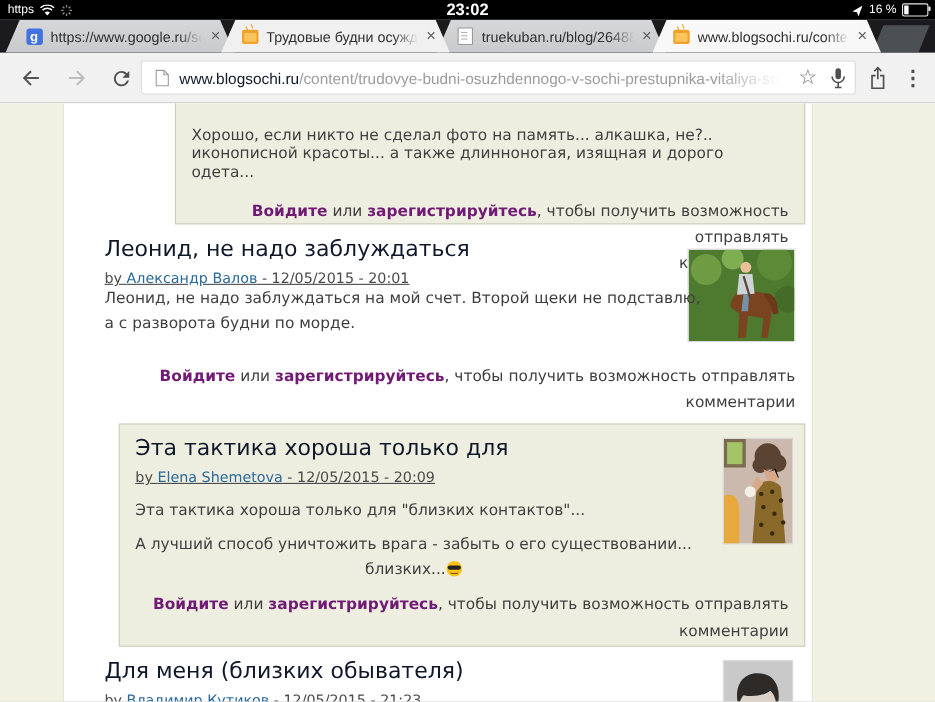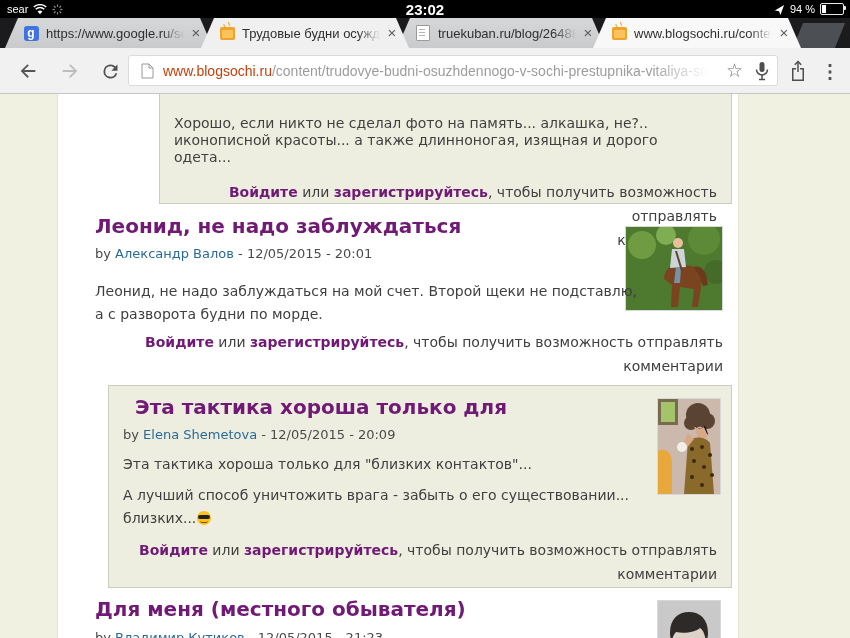--- a/index.html
+++ b/index.html
@@ -37,21 +37,21 @@
   .fav-site::before{content:"";position:absolute;left:2px;top:3px;right:2px;bottom:2px;background:#fbc35c;border-radius:1px;}
   .fav-site::after{content:"";position:absolute;left:4px;top:-3px;width:1px;height:4px;background:#f0a32a;transform:rotate(-25deg);box-shadow:5px 0 0 #f0a32a;}
   .newtab-btn{position:absolute;right:10px;top:5px;width:42px;height:25px;background:#4c4f54;transform:skewX(-22deg);}
 
   
   .toolbar{position:absolute;top:48px;left:0;right:0;height:45px;background:#f1f1f1;border-bottom:1px solid #c6c6c6;}
   .nav-btn{position:absolute;top:9px;width:28px;height:28px;display:flex;align-items:center;justify-content:center;}
   .omnibox{position:absolute;left:128px;top:7px;width:650px;height:31px;background:#fff;border:1px solid #dbdbdb;
        border-radius:3px;box-sizing:border-box;display:flex;align-items:center;padding:0 8px 0 12px;}
   .omni-doc{flex:0 0 auto;margin-right:9px;}
-  .omni-domain{font-size:14px;color:#c2410c;white-space:nowrap;}
+  .omni-domain{font-size:14px;color:#0f172a;white-space:nowrap;}
   .omni-path{font-size:14px;color:#9c9c9c;white-space:nowrap;overflow:hidden;flex:1;
        -webkit-mask-image:linear-gradient(90deg,#000 85%,transparent 98%);
        mask-image:linear-gradient(90deg,#000 85%,transparent 98%);}
   .omni-star{font-size:19px;color:#6f6f6f;margin:0 12px 0 8px;line-height:1;}
   .toolbar svg{display:block;}
 
   
   .page{position:absolute;top:94px;left:0;right:0;bottom:0;background:#fff;overflow:hidden;
         font-family:"DejaVu Sans",sans-serif;font-size:14px;color:#3f3f3f;}
   .stripe{position:absolute;top:0;bottom:0;background:#f0f1e0;}
@@ -59,37 +59,37 @@
   .stripe.right{left:738px;right:0;border-left:1px solid #e3e4d3;}
 
   .cbox{position:absolute;background:#eeeee0;border:1px solid #cdcdbe;box-sizing:border-box;}
   .box1{left:159px;top:-4px;width:573px;height:114px;padding:10px 14px;}
   .box2{left:108px;top:291px;width:624px;height:203px;}
 
   .cbody{line-height:17px;}
   .p-gap{margin-top:14px;}
   .login-line{text-align:right;line-height:24px;}
   .login-link{color:#701a75;font-weight:bold;cursor:pointer;}
-  .c-title{font-size:20px;font-weight:bold;color:#701a75;line-height:22px;cursor:pointer;}
-  .byline{font-size:13px;color:#4a4a4a;}
+  .c-title{font-size:20px;font-weight:normal;color:#0f172a;line-height:22px;cursor:pointer;}
+  .byline{font-size:13px;color:#4a4a4a;text-decoration:underline;}
   .author-link{color:#2a6a9a;cursor:pointer;}
   .abs{position:absolute;}
   .photo{border:1px solid #d8d8d8;box-sizing:border-box;}
   .emoji-sunglasses{display:inline-block;width:14px;height:14px;border-radius:50%;background:#fcc21b;position:relative;vertical-align:-2px;margin-left:1px;}
   .emoji-sunglasses::before{content:"";position:absolute;left:1px;right:1px;top:4px;height:4px;background:#222;border-radius:2px;}
   .emoji-sunglasses::after{content:"";position:absolute;left:3px;right:3px;bottom:2px;height:3px;border-bottom:1.5px solid #7a4b00;border-radius:50%;}
 </style>
 </head>
 <body>
 
 <div class="screen">
 
   <div class="status-bar">
     <div class="sb-left">
-      <span>sear</span>
+      <span>https</span>
       <svg width="14" height="11" viewBox="0 0 14 11">
         <path d="M7 10.2 L4.6 7.4 A4 4 0 0 1 9.4 7.4 Z" fill="#fff"></path>
         <path d="M2.7 5.2 a6.3 6.3 0 0 1 8.6 0" stroke="#fff" stroke-width="1.4" fill="none"></path>
         <path d="M0.8 3 a9.3 9.3 0 0 1 12.4 0" stroke="#fff" stroke-width="1.4" fill="none"></path>
       </svg>
       <svg width="11" height="11" viewBox="0 0 12 12">
         <g stroke="#8f8f8f" stroke-width="1.3">
           <line x1="6" y1="0.5" x2="6" y2="3"></line>
             <line x1="6" y1="9" x2="6" y2="11.5"></line>
           <line x1="0.5" y1="6" x2="3" y2="6"></line>
@@ -99,21 +99,21 @@
           <line x1="9.8" y1="2.2" x2="8.1" y2="3.9"></line>
             <line x1="3.9" y1="8.1" x2="2.2" y2="9.8"></line>
         </g>
       </svg>
     </div>
     <div class="sb-time">23:02</div>
     <div class="sb-right">
       <svg width="11" height="11" viewBox="0 0 12 12">
         <polygon points="11,1 1,7 5.5,7.8 7,12" fill="#fff"></polygon>
       </svg>
-      <span>94 %</span>
+      <span>16 %</span>
       <span class="battery">
           <span class="battery-fill"></span>
         </span>
     </div>
   </div>
 
   <div class="tab-strip">
     <div class="tabs">
       <div class="tab gray">
         <span class="favicon">
@@ -217,31 +217,31 @@
         <circle cx="40" cy="8" r="10" fill="#7fae52"></circle>
           <circle cx="90" cy="45" r="12" fill="#446c28"></circle>
         <path d="M38 52c0-10 8-16 18-15l14 3c6 2 8 8 6 14l-4 26h-6l2-18-14-2-2 20h-7l1-22z" fill="#7a4420"></path>
         <path d="M68 40c6-2 10 2 12 8l2 10-5 1-3-9z" fill="#6b3a1a"></path>
         <circle cx="52" cy="16" r="5" fill="#e8c09a"></circle>
         <path d="M46 22h12l2 18-16 1z" fill="#cfd4d8"></path>
         <path d="M50 40l-2 16h6l1-15z" fill="#7792a8"></path>
         <line x1="50" y1="24" x2="56" y2="44" stroke="#5a4632" stroke-width="2"></line>
       </svg>
     </div>
-    <div class="abs cbody" style="left:95px;top:186px;line-height:23px;">
+    <div class="abs cbody" style="left:95px;top:166px;line-height:23px;">
       <div>Леонид, не надо заблуждаться на мой счет. Второй щеки не подставлю,</div>
       <div>а с разворота будни по морде.</div>
     </div>
     <div class="abs login-line" style="left:95px;top:236px;width:628px;">
       <span class="login-link">Войдите</span><span> или </span><span class="login-link">зарегистрируйтесь</span><span>, чтобы получить возможность отправлять</span><br>
       <span>комментарии</span>
     </div>
 
     <div class="cbox box2">
-      <div class="abs c-title" style="left:14px;top:10px;margin-left:12px;">Эта тактика хороша только для</div>
+      <div class="abs c-title" style="left:14px;top:10px;">Эта тактика хороша только для</div>
       <div class="abs byline" style="left:14px;top:41px;">
         <span>by </span><span class="author-link">Elena Shemetova</span><span> - 12/05/2015 - 20:09</span>
       </div>
       <div class="abs photo" style="right:10px;top:12px;width:64px;height:97px;">
         <svg width="62" height="95" viewBox="0 0 62 95">
           <rect width="62" height="95" fill="#cbb9ae"></rect>
           <rect x="0" y="0" width="20" height="26" fill="#7a6a4e"></rect>
             <rect x="3" y="3" width="14" height="20" fill="#a4c46a"></rect>
           <path d="M0 52c8-4 14 2 14 12v31H0z" fill="#e8a93c"></path>
           <circle cx="40" cy="16" r="12" fill="#5a4332"></circle>
@@ -258,31 +258,31 @@
               <circle cx="46" cy="68" r="2"></circle>
               <circle cx="54" cy="76" r="2"></circle>
               <circle cx="34" cy="78" r="2"></circle>
               <circle cx="44" cy="86" r="2"></circle>
             </g>
           <path d="M30 34l-6 12 4 4 8-10z" fill="#d8a988"></path>
           <circle cx="24" cy="48" r="5" fill="#f2efe8"></circle>
         </svg>
       </div>
       <div class="abs cbody" style="left:14px;top:70px;">Эта тактика хороша только для "близких контактов"...</div>
-      <div class="abs cbody" style="left:14px;top:98px;line-height:23px;">
+      <div class="abs cbody" style="left:14px;top:98px;line-height:23px;text-align:center;">
         <div>А лучший способ уничтожить врага - забыть о его существовании...</div>
         <div><span>близких...</span><span class="emoji-sunglasses"></span></div>
       </div>
       <div class="abs login-line" style="left:14px;top:152px;right:14px;">
         <span class="login-link">Войдите</span><span> или </span><span class="login-link">зарегистрируйтесь</span><span>, чтобы получить возможность отправлять</span><br>
         <span>комментарии</span>
       </div>
     </div>
 
-    <div class="abs c-title" style="left:95px;top:504px;">Для меня (местного обывателя)</div>
+    <div class="abs c-title" style="left:95px;top:504px;">Для меня (близких обывателя)</div>
     <div class="abs byline" style="left:95px;top:536px;">
       <span>by </span><span class="author-link">Владимир Кутиков</span><span> - 12/05/2015 - 21:23</span>
     </div>
     <div class="abs photo" style="left:657px;top:506px;width:64px;height:97px;">
       <svg width="62" height="95" viewBox="0 0 62 95">
         <rect width="62" height="95" fill="#c9c9c9"></rect>
         <path d="M31 14c12 0 19 8 19 20 0 10-3 18-8 22h-22c-5-4-8-12-8-22 0-12 7-20 19-20z" fill="#dcd2c8"></path>
         <path d="M12 32c0-14 8-21 19-21s19 7 19 21c0 4-1 7-2 9-1-8-3-12-6-14-4 4-16 6-24 4-2 2-4 6-4 10-1-2-2-5-2-9z" fill="#2e2a28"></path>
         <path d="M10 95c2-18 10-26 21-26s19 8 21 26z" fill="#555"></path>
       </svg>

